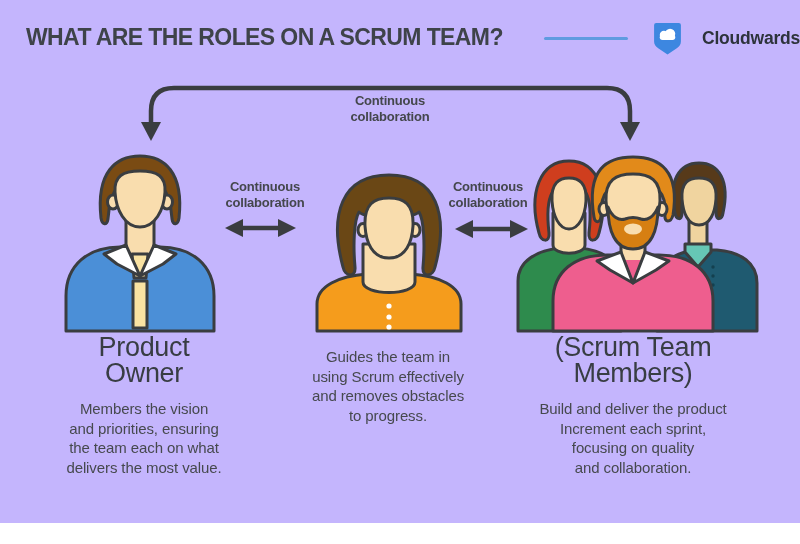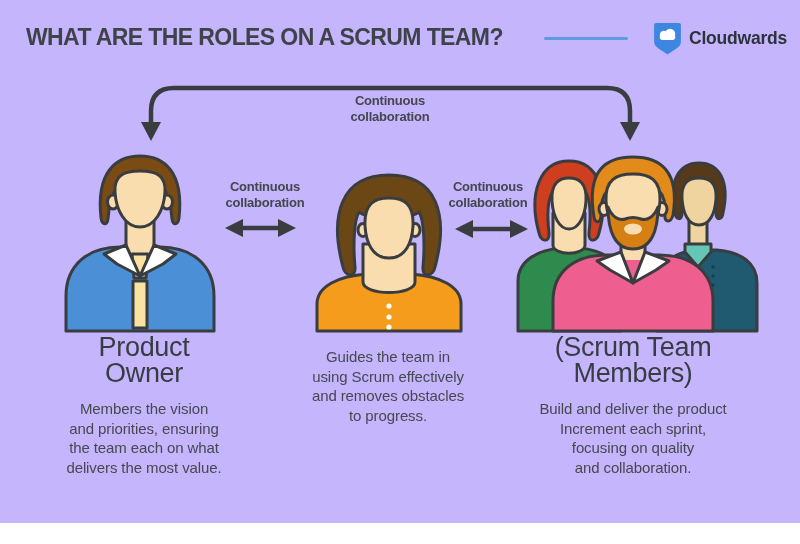--- a/index.html
+++ b/index.html
@@ -12,21 +12,21 @@
   
   .title {
     position:absolute; left:26px; top:24px; margin:0;
     font-size:23px; font-weight:bold; letter-spacing:-0.6px;
     color:#3e4349; white-space:nowrap;
   }
   .divider {
     position:absolute; left:544px; top:37px; width:84px; height:3px;
     background:#5f9be0; border-radius:2px;
   }
-  .logo { position:absolute; left:653px; top:22px; display:flex; align-items:center; gap:7px; }
+  .logo { position:absolute; left:653px; top:22px; display:flex; align-items:center; gap:20px; }
   .brand {
     font-size:17.5px; font-weight:bold; color:#2d333b; letter-spacing:-0.2px;
   }
   
   .arrows-svg { position:absolute; left:0; top:0; }
   
   .collab {
     position:absolute; width:160px; text-align:center;
     font-size:13px; line-height:15.5px; font-weight:bold;
     color:#44474c; letter-spacing:-0.2px;

